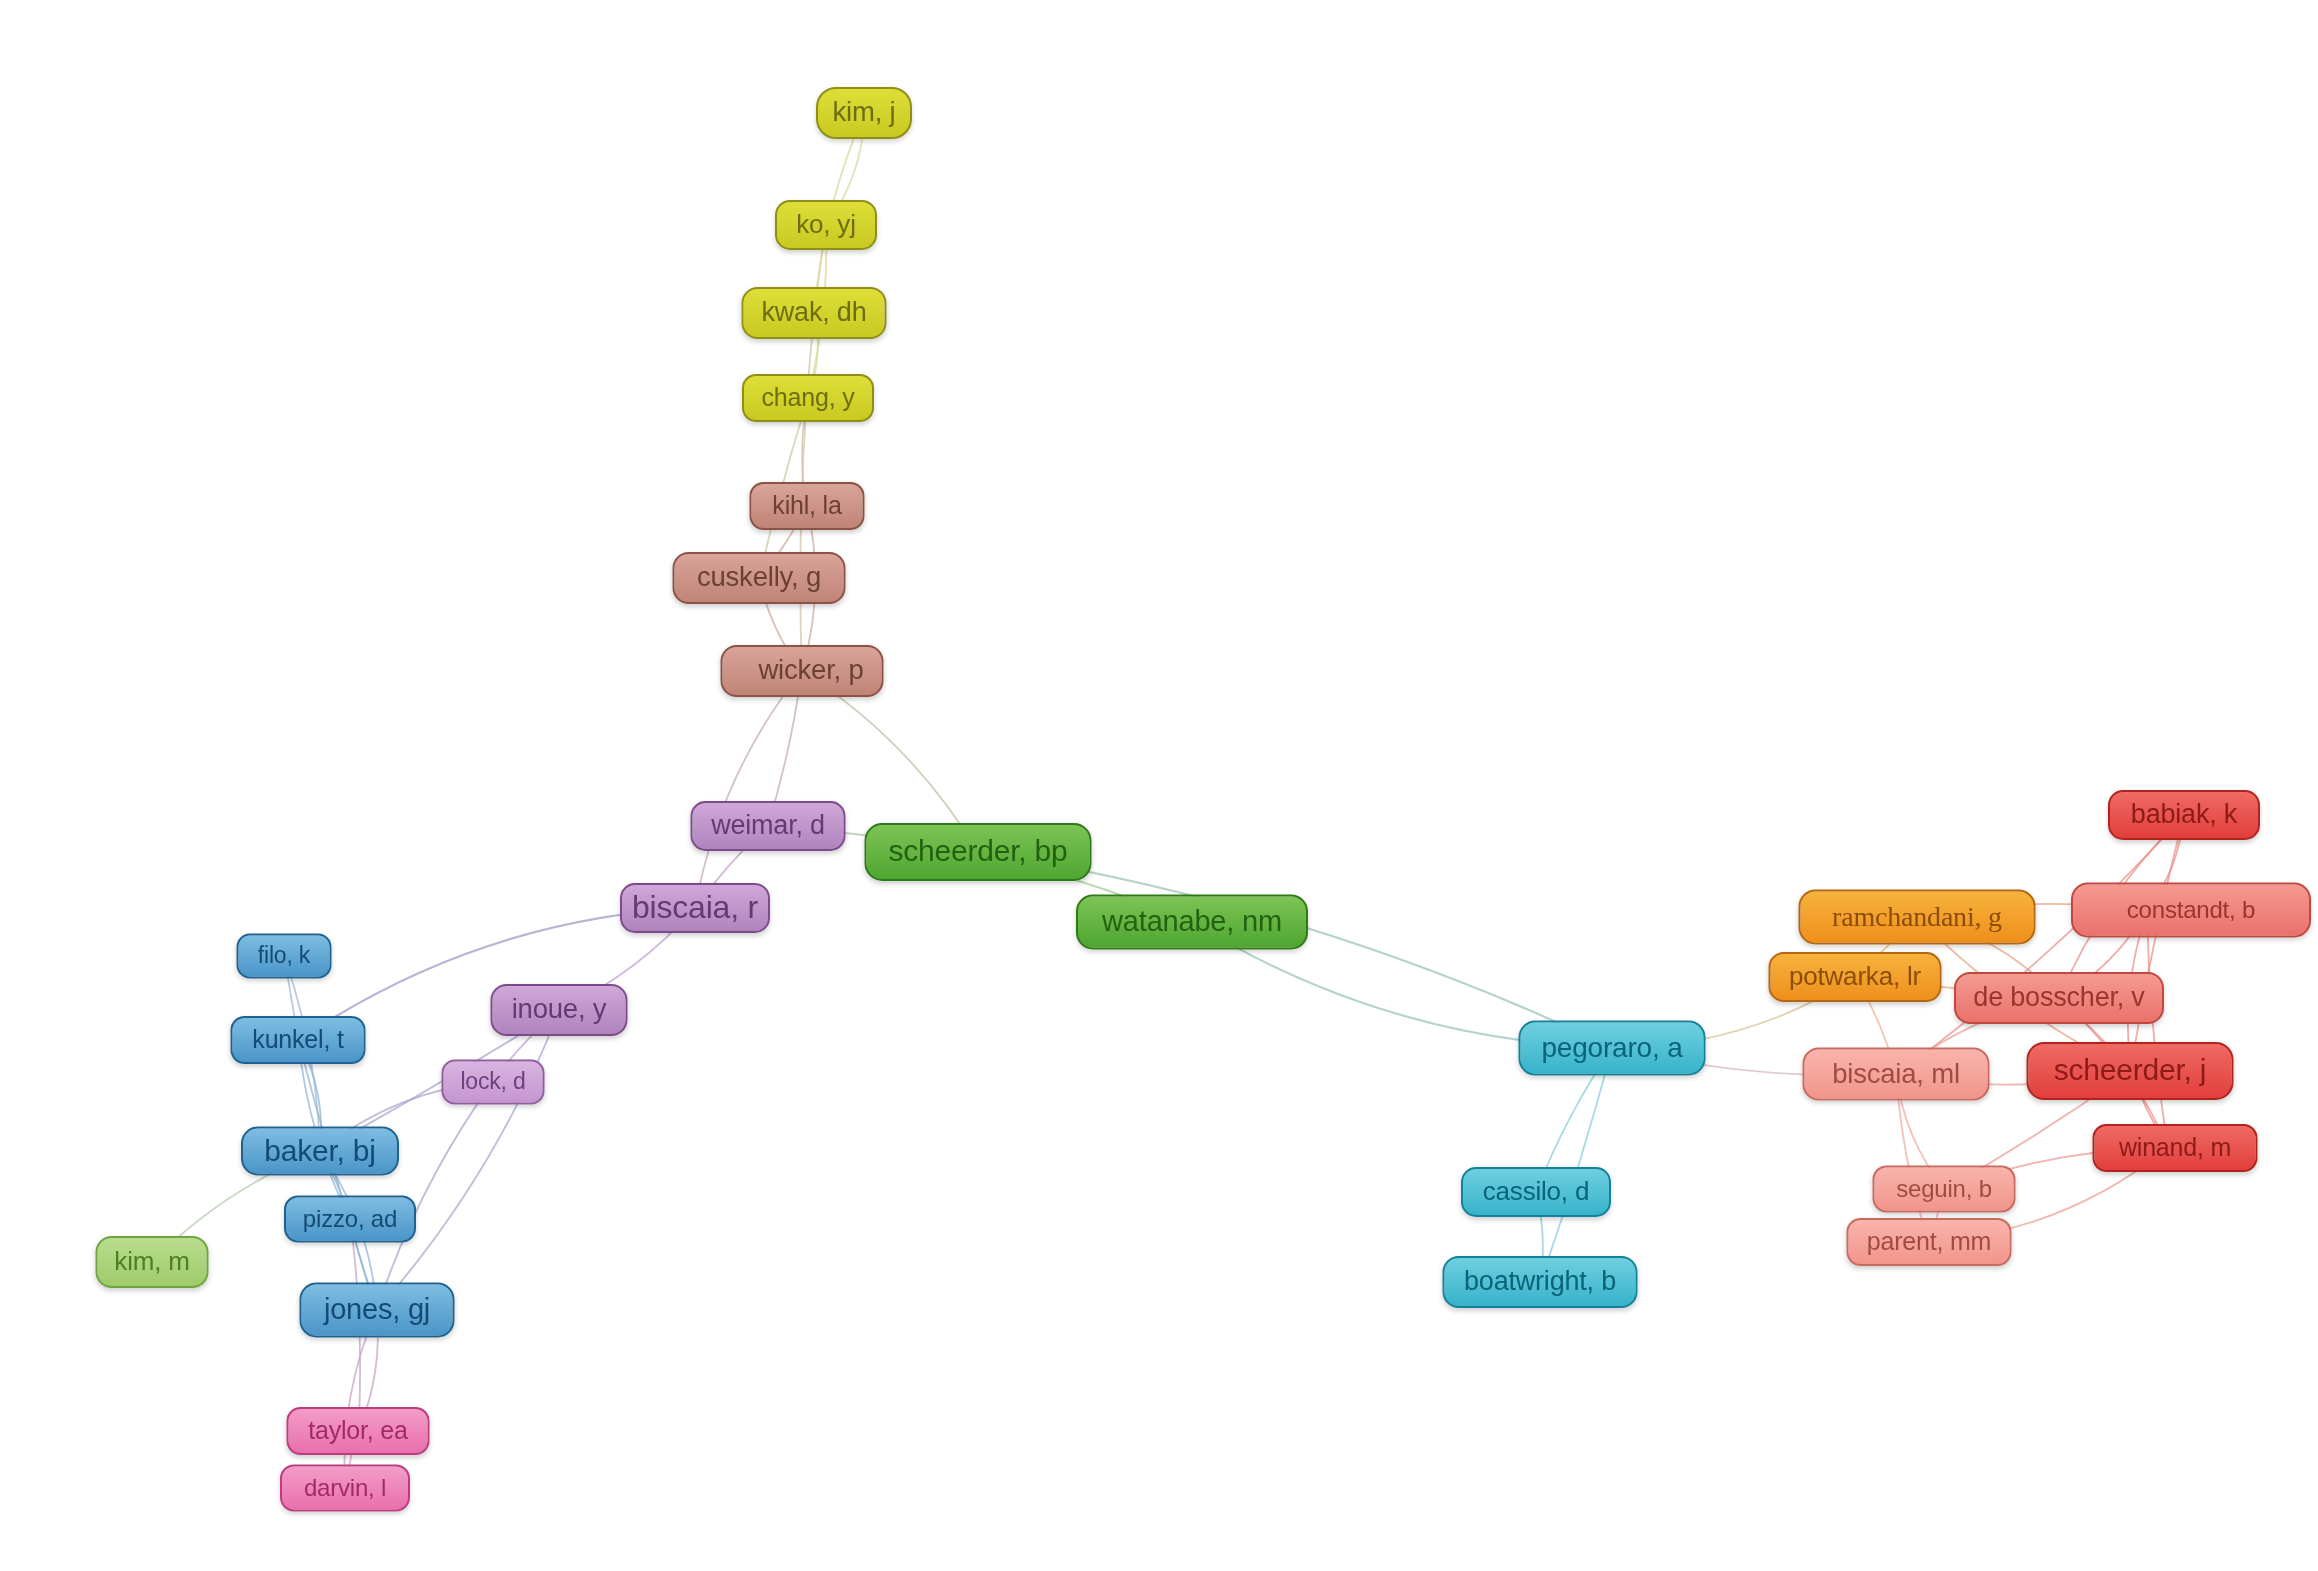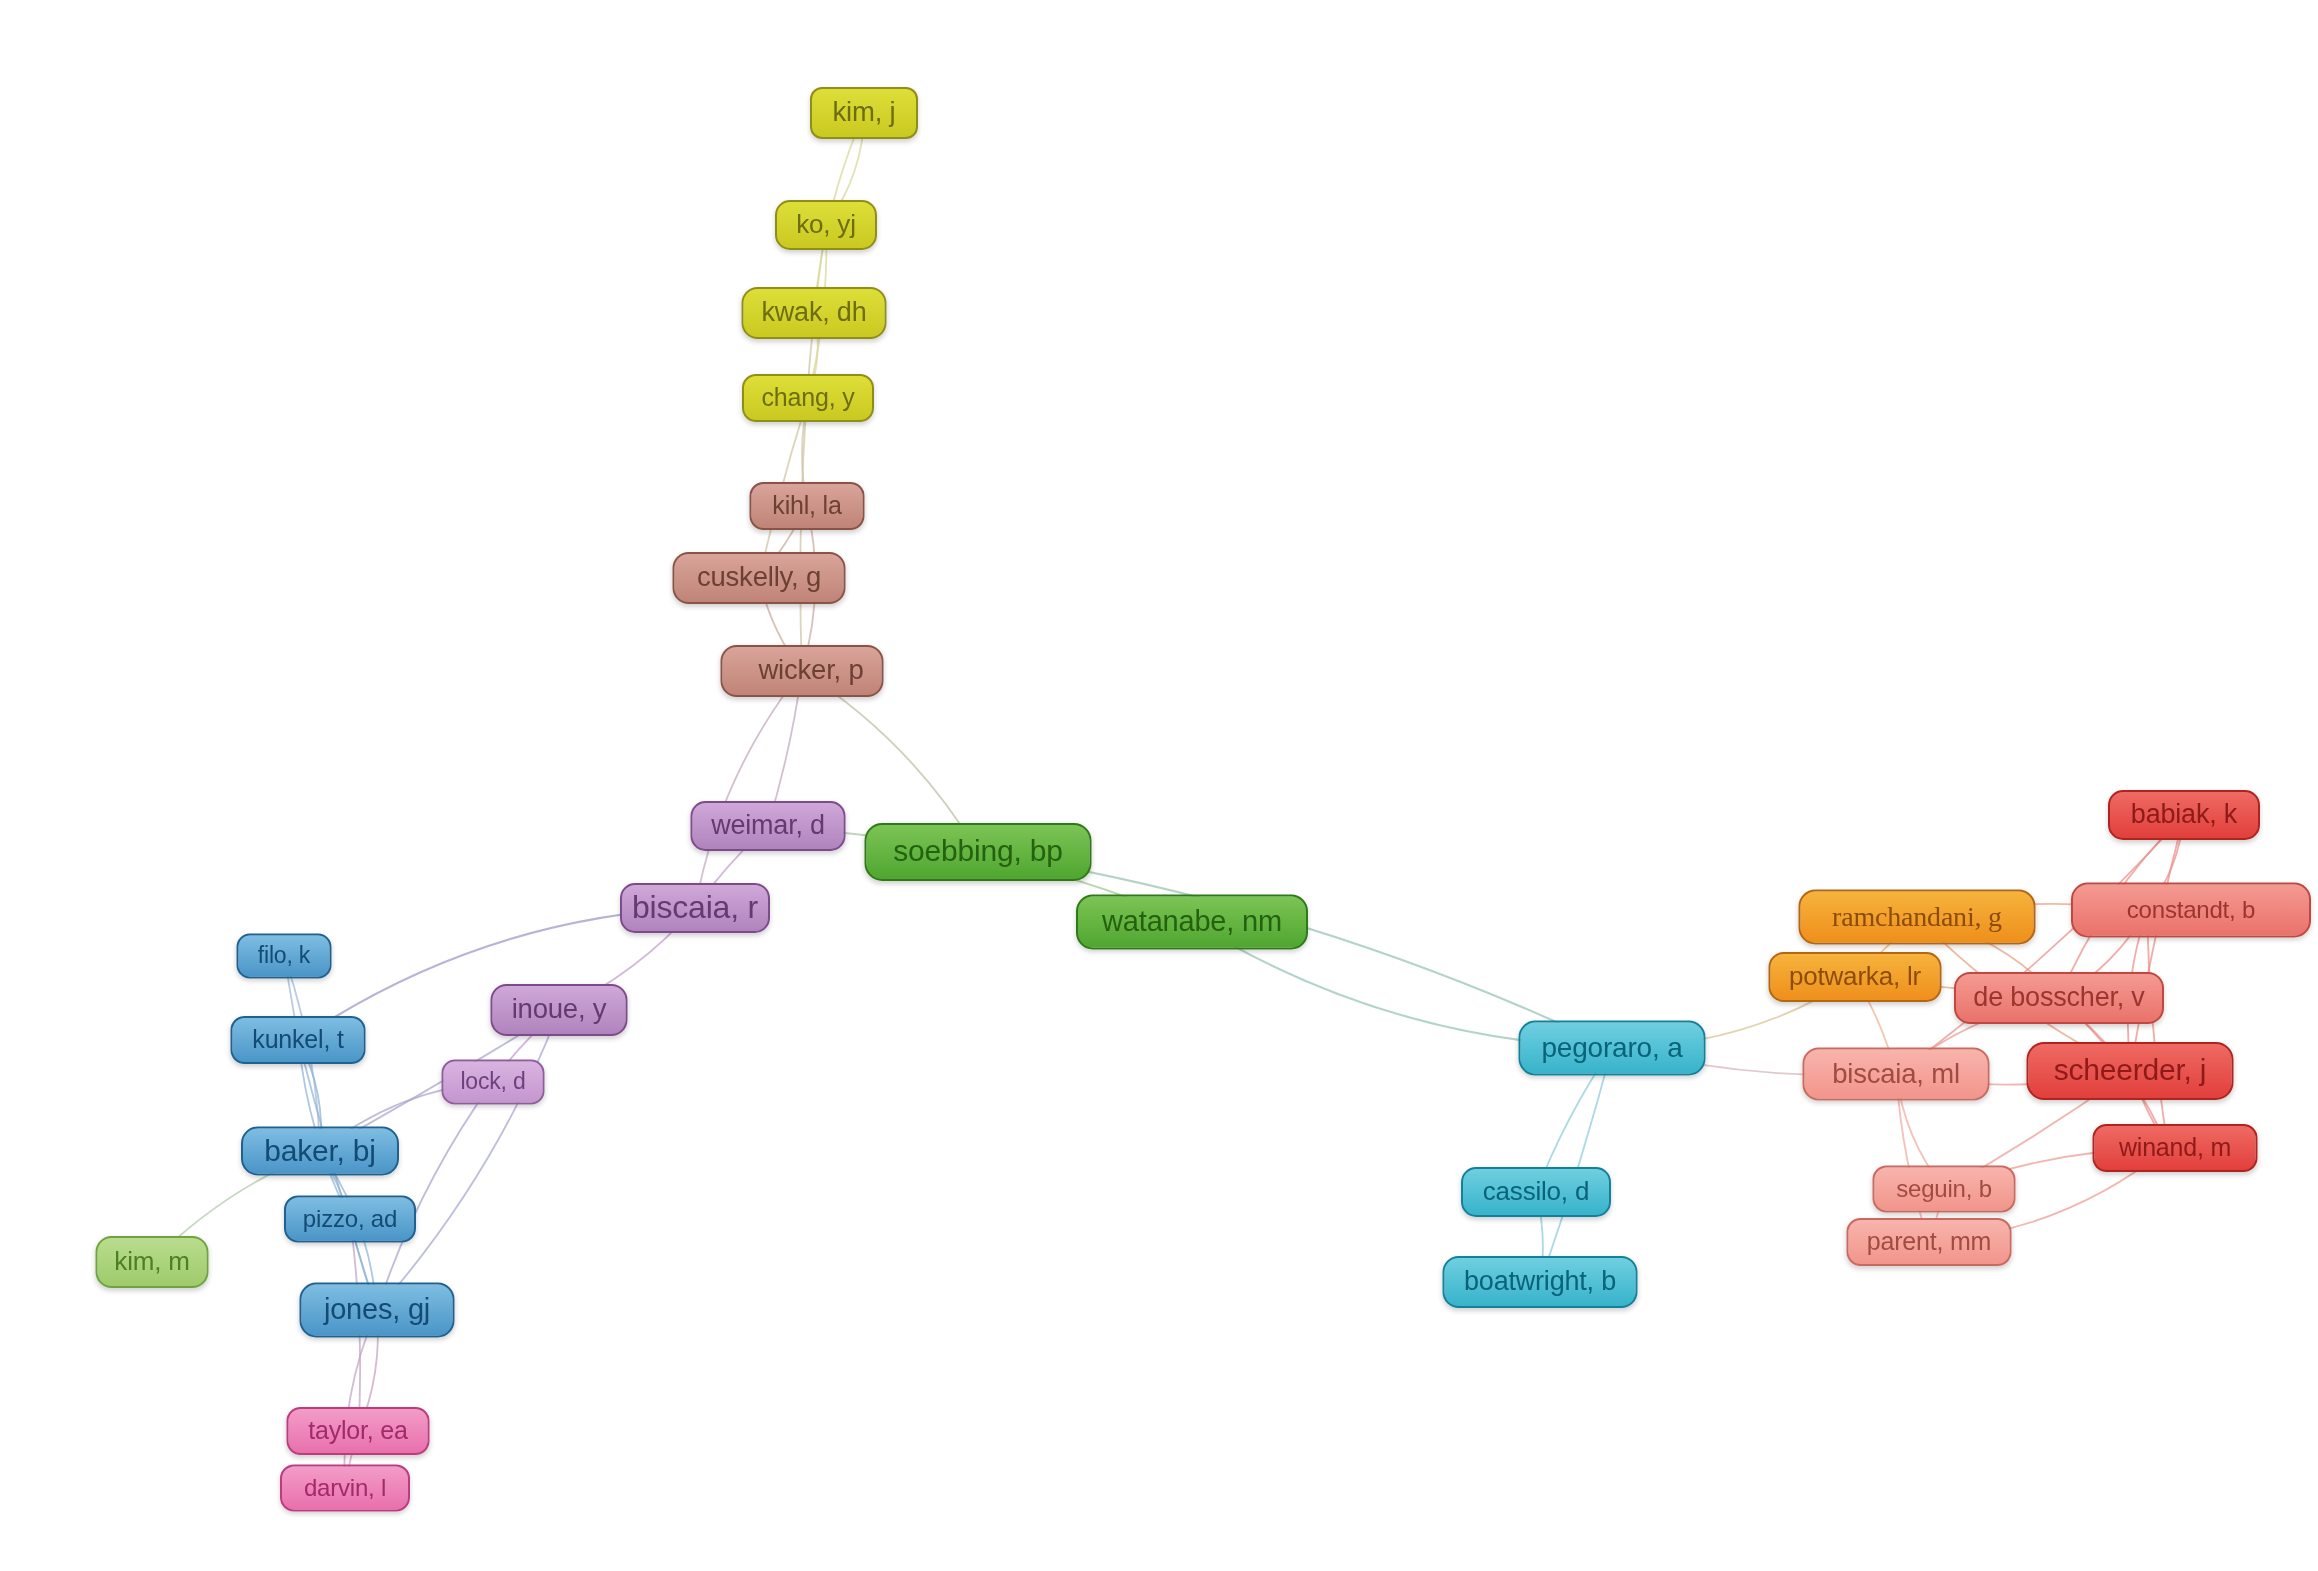--- a/index.html
+++ b/index.html
@@ -397,21 +397,21 @@
       <path d="M 2556 1285 Q 2573.8 1333.3 2601 1377" fill="none" stroke="url(#eg60)" stroke-width="2.2" stroke-linecap="round" opacity="0.72"></path>
       <path d="M 2556 1285 Q 2448.1 1361.6 2333 1427" fill="none" stroke="url(#eg61)" stroke-width="2.2" stroke-linecap="round" opacity="0.72"></path>
       <path d="M 2556 1285 Q 2415.9 1315.6 2275 1289" fill="none" stroke="url(#eg62)" stroke-width="2.2" stroke-linecap="round" opacity="0.72"></path>
       <path d="M 2275 1289 Q 2284.4 1366.2 2333 1427" fill="none" stroke="url(#eg63)" stroke-width="2.2" stroke-linecap="round" opacity="0.72"></path>
       <path d="M 2275 1289 Q 2281.4 1392.0 2314 1490" fill="none" stroke="url(#eg64)" stroke-width="2.2" stroke-linecap="round" opacity="0.72"></path>
       <path d="M 2333 1427 Q 2324.2 1458.7 2314 1490" fill="none" stroke="url(#eg65)" stroke-width="2.2" stroke-linecap="round" opacity="0.72"></path>
       <path d="M 2333 1427 Q 2462.6 1378.5 2601 1377" fill="none" stroke="url(#eg66)" stroke-width="2.2" stroke-linecap="round" opacity="0.72"></path>
       <path d="M 2314 1490 Q 2475.1 1478.2 2601 1377" fill="none" stroke="url(#eg67)" stroke-width="2.2" stroke-linecap="round" opacity="0.72"></path>
     </svg>
   <div id="node-layer">
-      <div class="node" style="left: 864px; top: 113px; width: 108px; height: 52px; background: linear-gradient(rgb(222, 222, 56) 0%, rgb(201, 201, 34) 100%); border-color: rgb(143, 143, 24); color: rgb(110, 110, 16); font-size: 27.5px; border-radius: 12px; z-index: 10;">
+      <div class="node" style="left: 864px; top: 113px; width: 96px; height: 52px; background: linear-gradient(rgb(222, 222, 56) 0%, rgb(201, 201, 34) 100%); border-color: rgb(143, 143, 24); color: rgb(110, 110, 16); font-size: 27.5px; border-radius: 20px; z-index: 10;">
         <span class="label">kim, j</span>
       </div>
       <div class="node" style="left: 826px; top: 225px; width: 102px; height: 50px; background: linear-gradient(rgb(222, 222, 56) 0%, rgb(201, 201, 34) 100%); border-color: rgb(143, 143, 24); color: rgb(110, 110, 16); font-size: 26px; border-radius: 15px; z-index: 10;">
         <span class="label">ko, yj</span>
       </div>
       <div class="node" style="left: 814px; top: 313px; width: 145px; height: 52px; background: linear-gradient(rgb(222, 222, 56) 0%, rgb(201, 201, 34) 100%); border-color: rgb(143, 143, 24); color: rgb(110, 110, 16); font-size: 27px; border-radius: 16px; z-index: 10;">
         <span class="label">kwak, dh</span>
       </div>
       <div class="node" style="left: 808px; top: 398px; width: 132px; height: 48px; background: linear-gradient(rgb(222, 222, 56) 0%, rgb(201, 201, 34) 100%); border-color: rgb(143, 143, 24); color: rgb(110, 110, 16); font-size: 25px; border-radius: 14px; z-index: 10;">
         <span class="label">chang, y</span>
@@ -455,21 +455,21 @@
       <div class="node" style="left: 152px; top: 1262px; width: 113px; height: 52px; background: linear-gradient(rgb(185, 220, 142) 0%, rgb(158, 203, 107) 100%); border-color: rgb(111, 163, 61); color: rgb(78, 127, 37); font-size: 26px; border-radius: 16px; z-index: 10;">
         <span class="label">kim, m</span>
       </div>
       <div class="node" style="left: 358px; top: 1431px; width: 143px; height: 48px; background: linear-gradient(rgb(243, 156, 200) 0%, rgb(232, 112, 173) 100%); border-color: rgb(188, 60, 126); color: rgb(163, 42, 105); font-size: 25px; border-radius: 14px; z-index: 10;">
         <span class="label">taylor, ea</span>
       </div>
       <div class="node" style="left: 345px; top: 1488px; width: 130px; height: 47px; background: linear-gradient(rgb(243, 156, 200) 0%, rgb(232, 112, 173) 100%); border-color: rgb(188, 60, 126); color: rgb(163, 42, 105); font-size: 24px; border-radius: 14px; z-index: 10;">
         <span class="label">darvin, l</span>
       </div>
       <div class="node" style="left: 978px; top: 852px; width: 227px; height: 58px; background: linear-gradient(rgb(124, 196, 85) 0%, rgb(79, 166, 48) 100%); border-color: rgb(47, 122, 24); color: rgb(36, 98, 15); font-size: 30px; border-radius: 17.5px; z-index: 10;">
-        <span class="label">soebbing, bp</span>
+        <span class="label">scheerder, bp</span>
       </div>
       <div class="node" style="left: 1192px; top: 922px; width: 232px; height: 55px; background: linear-gradient(rgb(124, 196, 85) 0%, rgb(79, 166, 48) 100%); border-color: rgb(47, 122, 24); color: rgb(36, 98, 15); font-size: 29px; border-radius: 16.7px; z-index: 10;">
         <span class="label">watanabe, nm</span>
       </div>
       <div class="node" style="left: 1612px; top: 1048px; width: 187px; height: 55px; background: linear-gradient(rgb(111, 207, 224) 0%, rgb(55, 179, 203) 100%); border-color: rgb(19, 129, 153); color: rgb(10, 100, 121); font-size: 28px; border-radius: 16.7px; z-index: 10;">
         <span class="label">pegoraro, a</span>
       </div>
       <div class="node" style="left: 1536px; top: 1192px; width: 150px; height: 50px; background: linear-gradient(rgb(111, 207, 224) 0%, rgb(55, 179, 203) 100%); border-color: rgb(19, 129, 153); color: rgb(10, 100, 121); font-size: 26px; border-radius: 15px; z-index: 10;">
         <span class="label">cassilo, d</span>
       </div>

